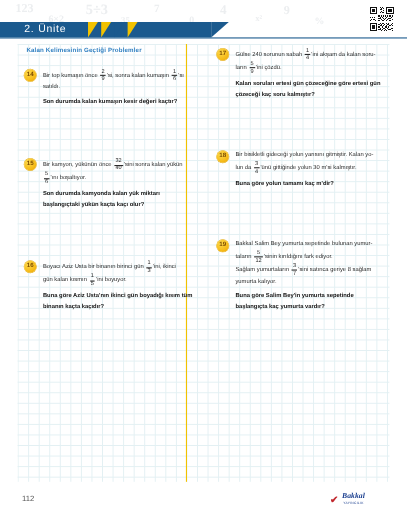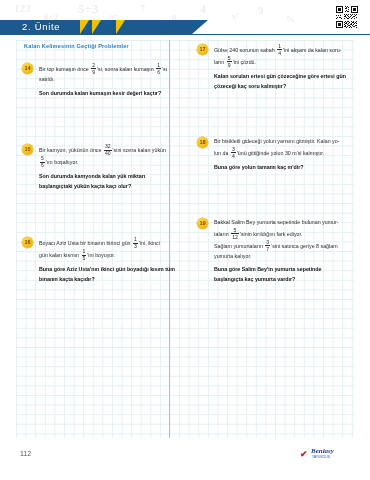--- a/index.html
+++ b/index.html
@@ -314,16 +314,16 @@
           </div>
         </div>
       </div>
   </div>
 </div>
 
 <div class="footer">
   <div class="pageno">112</div>
   <div class="logo">
     <div class="mark">✔</div>
-    <div class="name">Benlasy</div>
+    <div class="name">Bakkal</div>
     <div class="sub">YAYINCILIK</div>
   </div>
 </div>
 
 </body></html>

